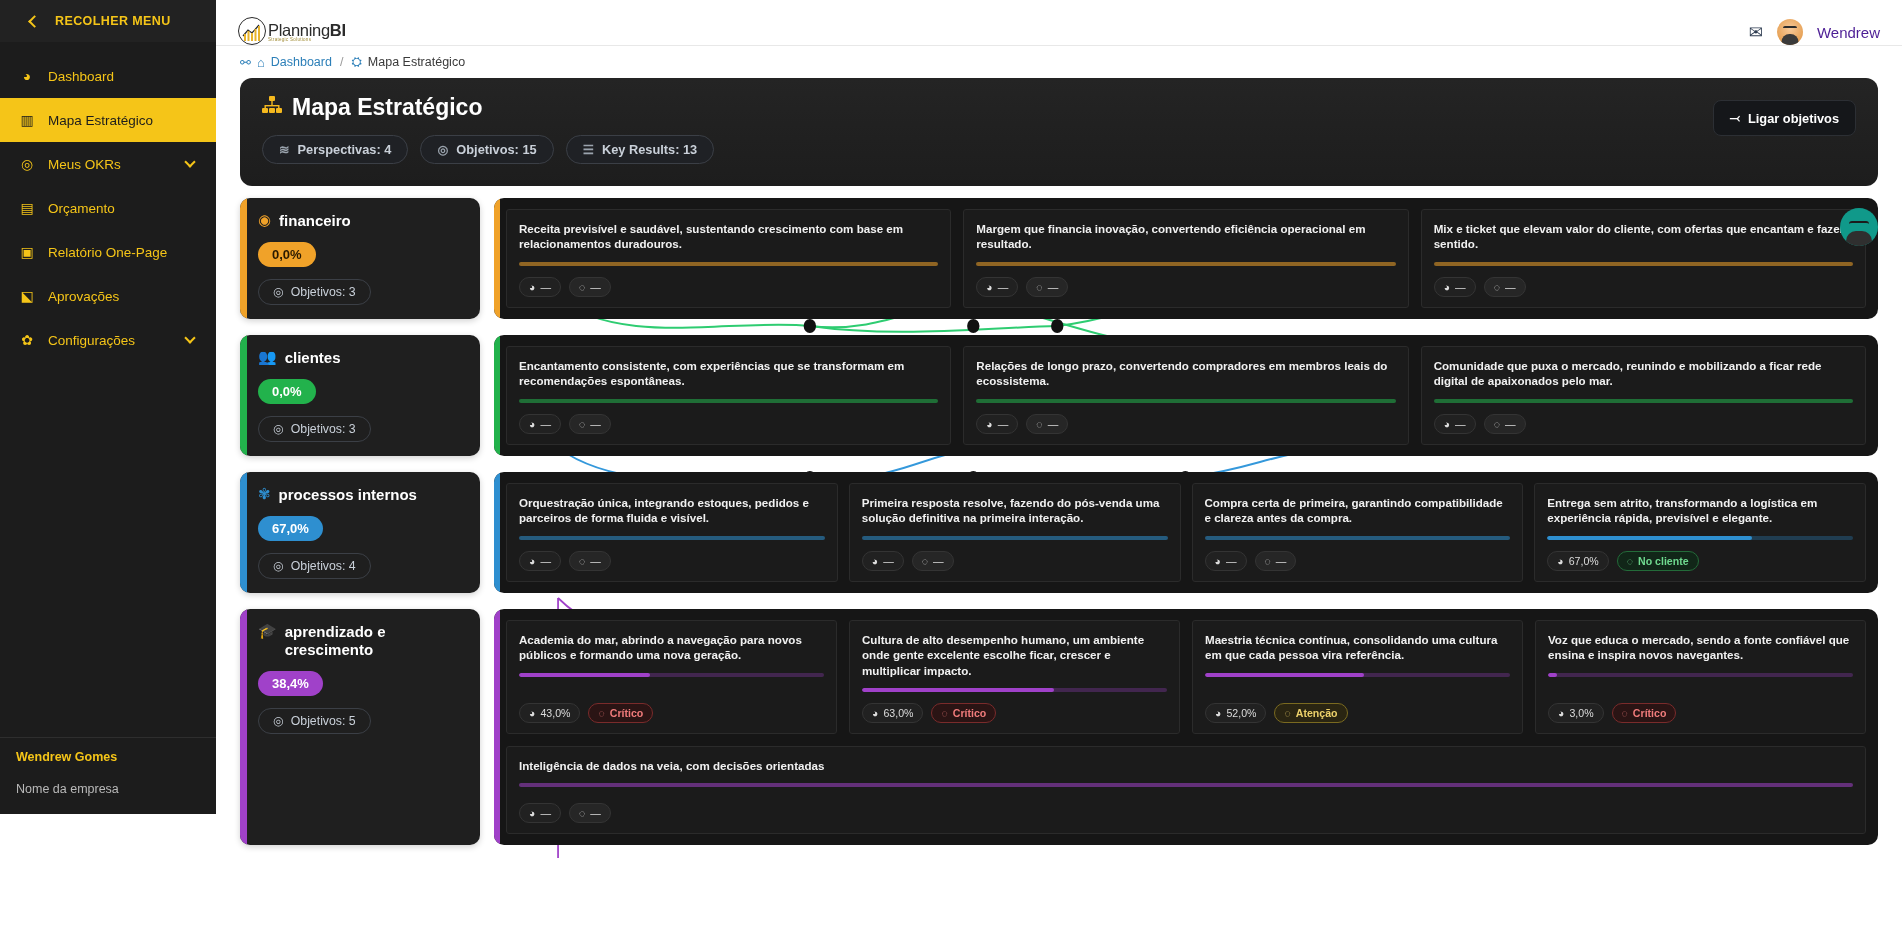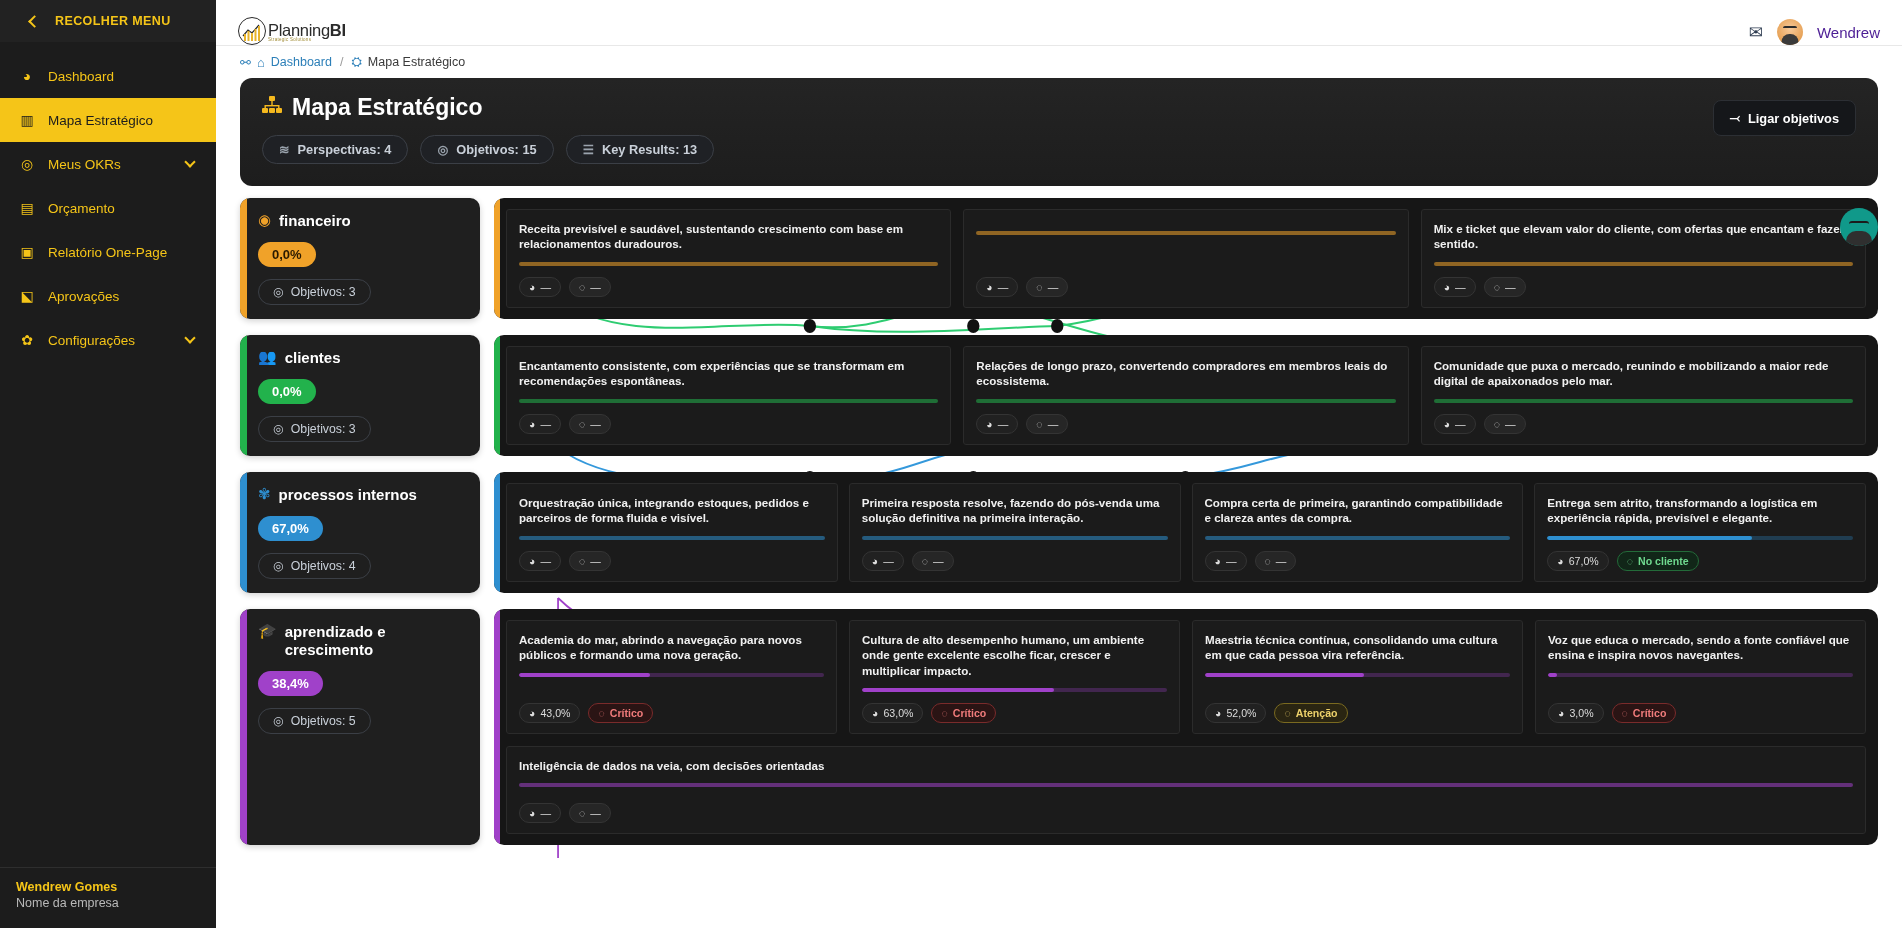--- a/index.html
+++ b/index.html
@@ -7,21 +7,21 @@
   html, body {
     width: 1902px; height: 928px;
     overflow: hidden;
     font-family: "Liberation Sans", sans-serif;
     background: #ffffff;
   }
   body { display: flex; }
 
   
   .sidebar {
-    width: 216px; height: 928px;
+    width: 216px; height: 814px;
     background: #1c1c1c;
     display: flex; flex-direction: column;
     flex: 0 0 216px;
     position: relative;
   }
   .sidebar-top {
     height: 42px;
     display: flex; align-items: center; gap: 10px;
     padding: 0 16px;
     color: #f5c518;
@@ -53,21 +53,21 @@
     width: 8px; height: 8px;
     border-right: 2px solid #f5c518; border-bottom: 2px solid #f5c518;
     transform: rotate(45deg); margin-right: 6px; margin-top: -4px;
   }
   .sidebar-footer {
     position: absolute; left: 0; bottom: 0; width: 100%;
     padding: 12px 16px 18px;
     border-top: 1px solid #2e2e2e;
   }
   .sidebar-footer .u-name { color: #f5c518; font-size: 12.5px; font-weight: bold; }
-  .sidebar-footer .u-comp { color: #b9b9b9; font-size: 12.5px; margin-top: 2px; }
+  .sidebar-footer .u-comp { color: #b9b9b9; font-size: 12.5px; margin-top: 18px; }
 
   
   .main {
     flex: 1; height: 928px;
     display: flex; flex-direction: column;
     background: #fff;
     position: relative;
   }
   .topbar {
     height: 46px; background: #fff;
@@ -416,20 +416,21 @@
                     <span>◕</span>
                     <span>—</span>
                   </span>
                   <span class="mini ghost">
                     <span>◌</span>
                     <span>—</span>
                   </span>
                 </div>
               </div>
               <div class="obj-card">
+                <div class="obj-title">Margem que financia inovação, convertendo eficiência operacional em resultado.</div>
                 <div class="bar" style="background:rgba(240,162,41,0.55)">
                   <span class="fill" style="width:0%;background:#f0a229"></span>
                 </div>
                 <div class="obj-foot">
                   <span class="mini">
                     <span>◕</span>
                     <span>—</span>
                   </span>
                   <span class="mini ghost">
                     <span>◌</span>
@@ -496,21 +497,21 @@
                     <span>◕</span>
                     <span>—</span>
                   </span>
                   <span class="mini ghost">
                     <span>◌</span>
                     <span>—</span>
                   </span>
                 </div>
               </div>
               <div class="obj-card">
-                <div class="obj-title">Comunidade que puxa o mercado, reunindo e mobilizando a maior rede digital de apaixonados pelo mar.</div>
+                <div class="obj-title">Comunidade que puxa o mercado, reunindo e mobilizando a ficar rede digital de apaixonados pelo mar.</div>
                 <div class="bar" style="background:rgba(34,178,76,0.55)">
                   <span class="fill" style="width:0%;background:#22b24c"></span>
                 </div>
                 <div class="obj-foot">
                   <span class="mini">
                     <span>◕</span>
                     <span>—</span>
                   </span>
                   <span class="mini ghost">
                     <span>◌</span>

